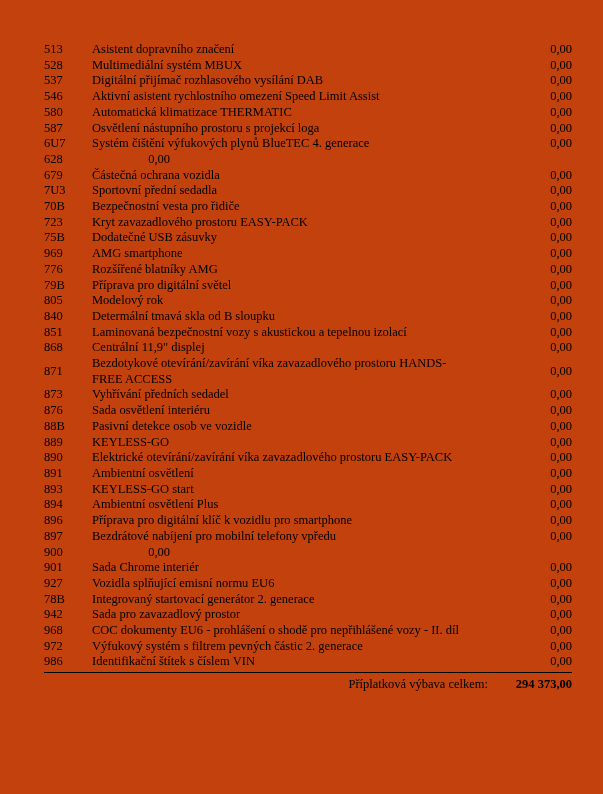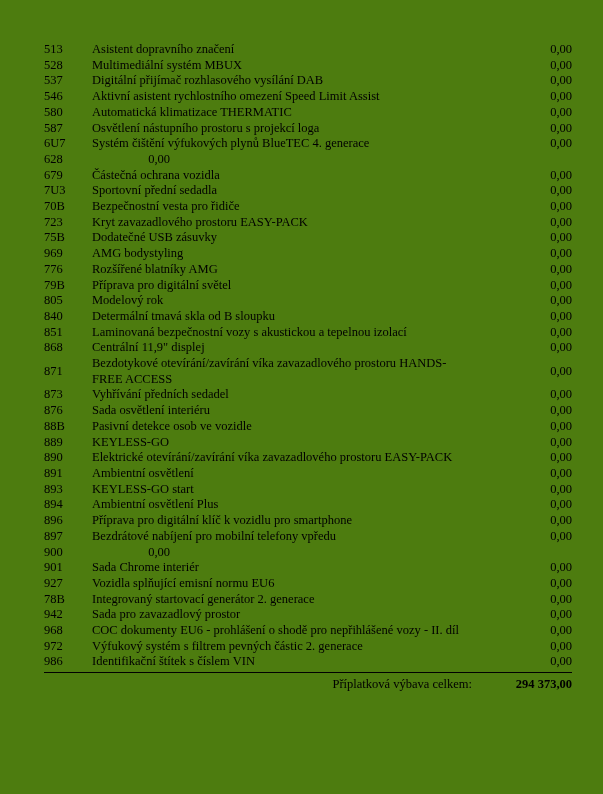--- a/index.html
+++ b/index.html
@@ -14,21 +14,21 @@
     font-family: "Liberation Serif", "DejaVu Serif", serif;
     font-size: 12.5px;
     color: #000000;
     -webkit-font-smoothing: antialiased;
   }
   .page {
     box-sizing: border-box;
     width: 603px;
     height: 794px;
     padding: 42px 31px 0 44px;
-    background: #4d7c0f;
+    background: #c2410c;
   }
   .options-table {
     width: 100%;
   }
   .row {
     display: flex;
     align-items: center;
     line-height: 15.7px;
   }
   .cell.code {
@@ -54,21 +54,21 @@
     width: 100%;
   }
   .total-row {
     display: flex;
     justify-content: flex-end;
     align-items: baseline;
     margin-top: 4px;
     line-height: 15.7px;
   }
   .total-label {
-    margin-right: 22px;
+    margin-right: 6px;
     font-family: Liberation Serif, serif;
   }
   .total-value {
     flex: 0 0 78px;
     width: 78px;
     text-align: right;
     font-weight: bold;
     white-space: nowrap;
   }
 </style>
@@ -150,21 +150,21 @@
   </div>
 
   <div class="row">
     <div class="cell code">75B</div>
     <div class="cell desc">Dodatečné USB zásuvky</div>
     <div class="cell price">0,00</div>
   </div>
 
   <div class="row">
     <div class="cell code">969</div>
-    <div class="cell desc">AMG bodystyling</div>
+    <div class="cell desc">AMG smartphone</div>
     <div class="cell price">0,00</div>
   </div>
 
   <div class="row">
     <div class="cell code">776</div>
     <div class="cell desc">Rozšířené blatníky AMG</div>
     <div class="cell price">0,00</div>
   </div>
 
   <div class="row">

